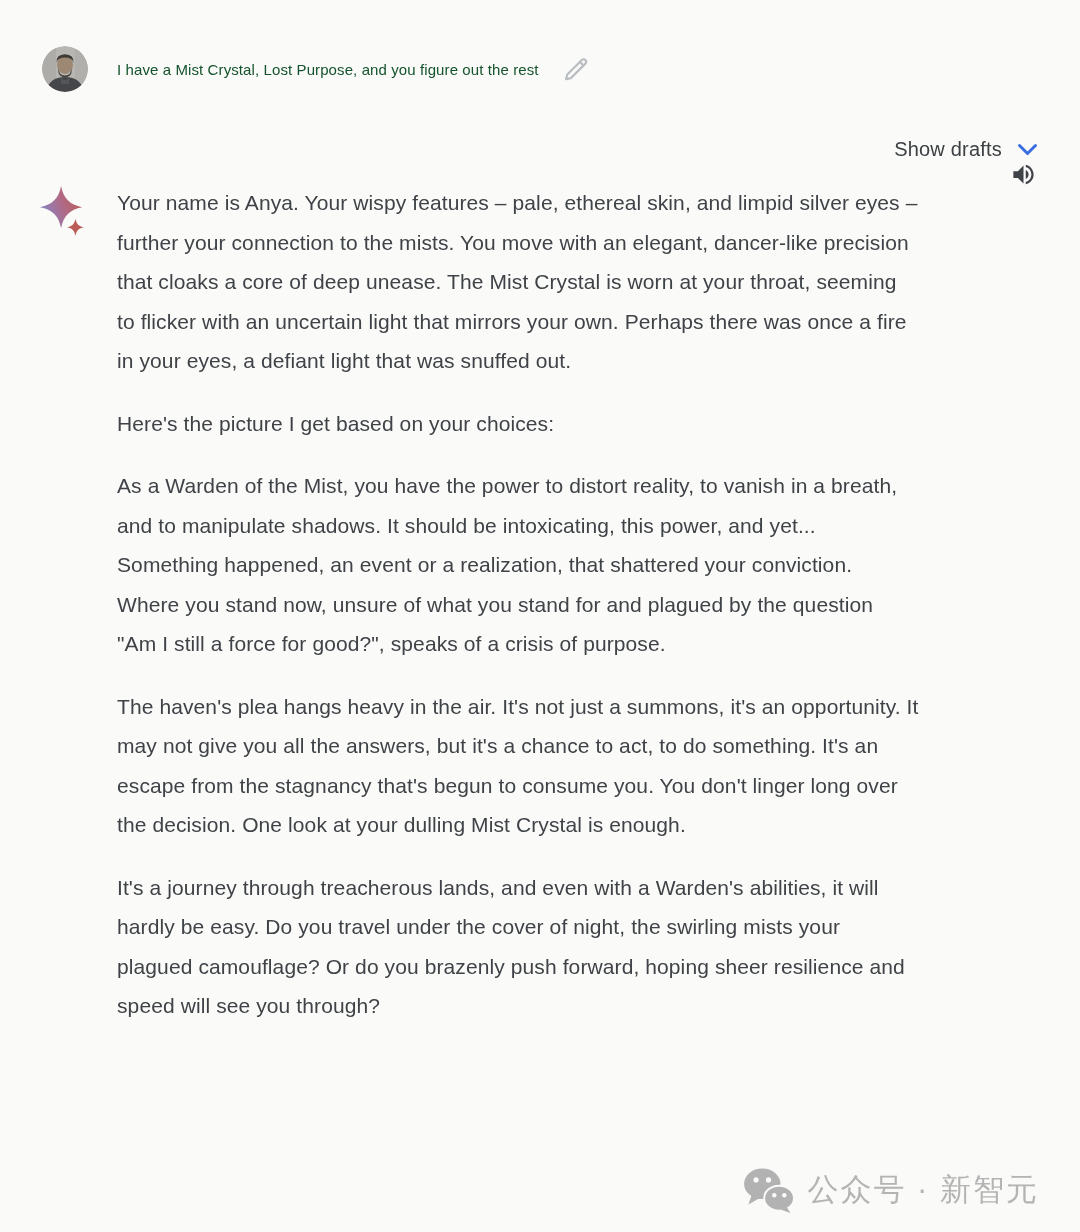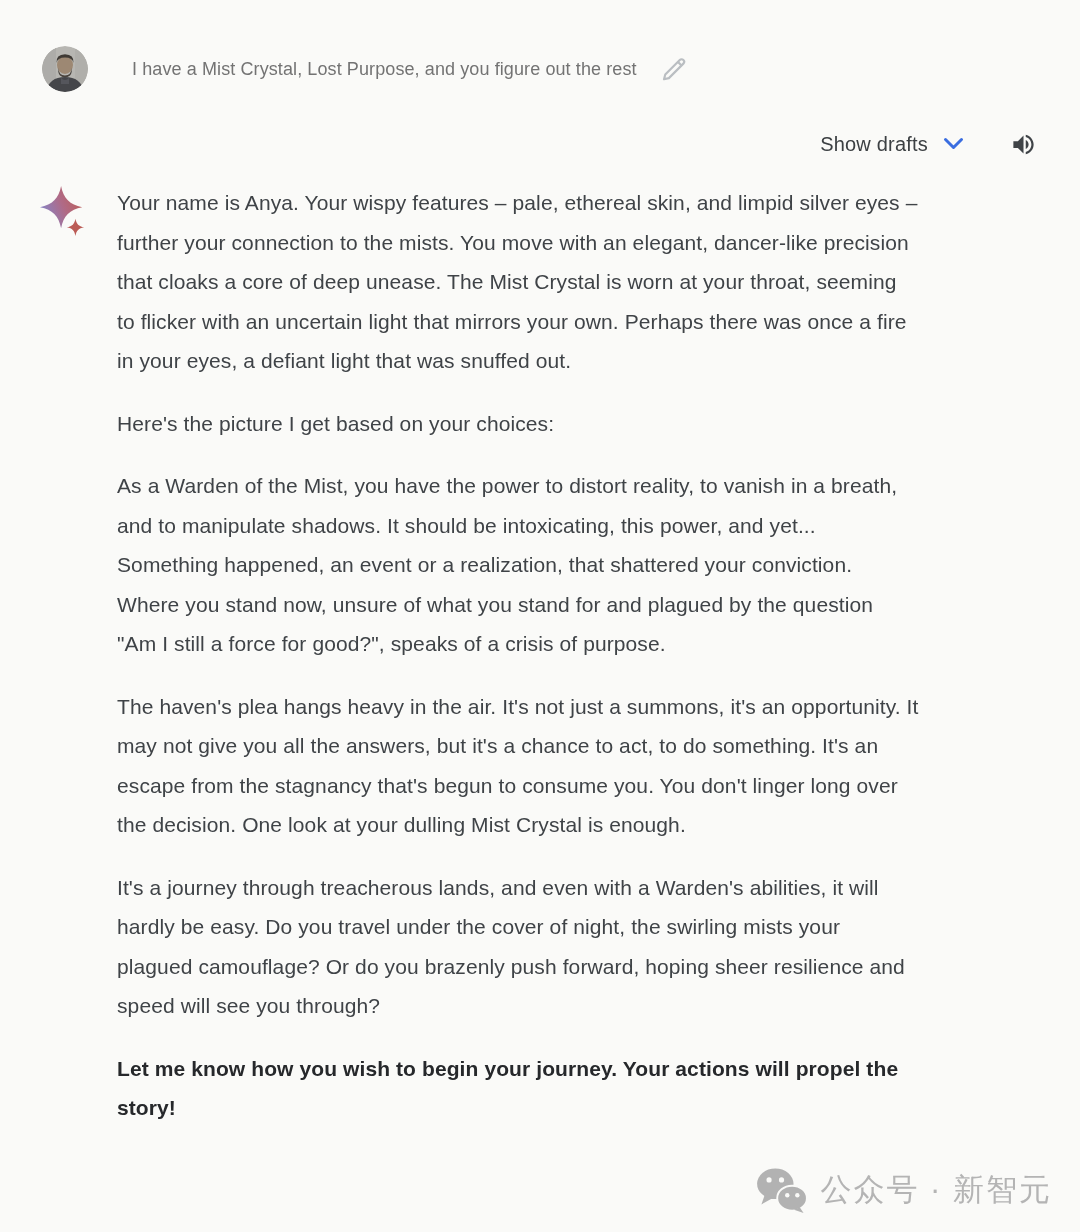--- a/index.html
+++ b/index.html
@@ -21,40 +21,41 @@
     display: flex;
     align-items: center;
   }
   .avatar {
     width: 46px; height: 46px;
     border-radius: 50%;
     overflow: hidden;
     flex-shrink: 0;
   }
   .user-text {
-    margin-left: 44px;
-    font-size: 18px;
-    color: #737373;
+    margin-left: 29px;
+    font-size: 15px;
+    color: #14532d;
     letter-spacing: 0.1px;
     white-space: nowrap;
   }
   .edit-btn {
     margin-left: 21px;
     width: 32px; height: 32px;
     display: flex; align-items: center; justify-content: center;
     background: none; border: none; cursor: pointer; padding: 0;
   }
 
   
   .drafts-row {
     position: absolute;
-    top: 127px; right: 42px;
-    display: flex;
-    align-items: center;
+    top: 138px; right: 42px;
+    display: flex;
+    align-items: flex-end;
     height: 34px;
+    flex-direction: column;
   }
   .show-drafts-btn {
     display: flex; align-items: center;
     background: none; border: none; cursor: pointer; padding: 0;
     font-family: "Liberation Sans", sans-serif;
   }
   .show-drafts-label {
     font-size: 20px;
     font-weight: 500;
     color: #3c4043;
@@ -103,21 +104,21 @@
   .response-body .final-para {
     font-weight: 700;
     color: #26282b;
     margin-bottom: 0;
   }
   .italic { }
 
   
   .watermark {
     position: absolute;
-    top: 1167px; right: 28px;
+    top: 1167px; right: 41px;
     display: flex;
     align-items: center;
     justify-content: center;
   }
   .watermark-text {
     margin-left: 12px;
     font-size: 31px;
     color: #b4b4b4;
     letter-spacing: 2px;
     font-family: sans-serif;
@@ -204,22 +205,20 @@
 Where you stand now, unsure of what you stand for and plagued by the question
 "Am I still a force for good?", speaks of a crisis of purpose.</p>
     <p><span>The haven's plea hangs heavy in the air. It's not just a summons, it's an opportunity. It
 may not give you all the answers, but it's a chance to act, to do </span><span class="italic">something</span><span>. It's an
 escape from the stagnancy that's begun to consume you. You don't linger long over
 the decision. One look at your dulling Mist Crystal is enough.</span></p>
     <p>It's a journey through treacherous lands, and even with a Warden's abilities, it will
 hardly be easy. Do you travel under the cover of night, the swirling mists your
 plagued camouflage? Or do you brazenly push forward, hoping sheer resilience and
 speed will see you through?</p>
-    <p class="final-para">Let me know how you wish to begin your journey. Your actions will propel the
-story!</p>
   </div>
 </div>
 
 <div class="watermark">
   <span style="display:flex">
     <svg width="52" height="46" viewBox="0 0 54 48">
       <g fill="#b2b2b2">
         <ellipse cx="20" cy="17.5" rx="19" ry="16"></ellipse>
         <path d="M9 29 L5.5 39 L17 32.5 Z"></path>
       </g>

